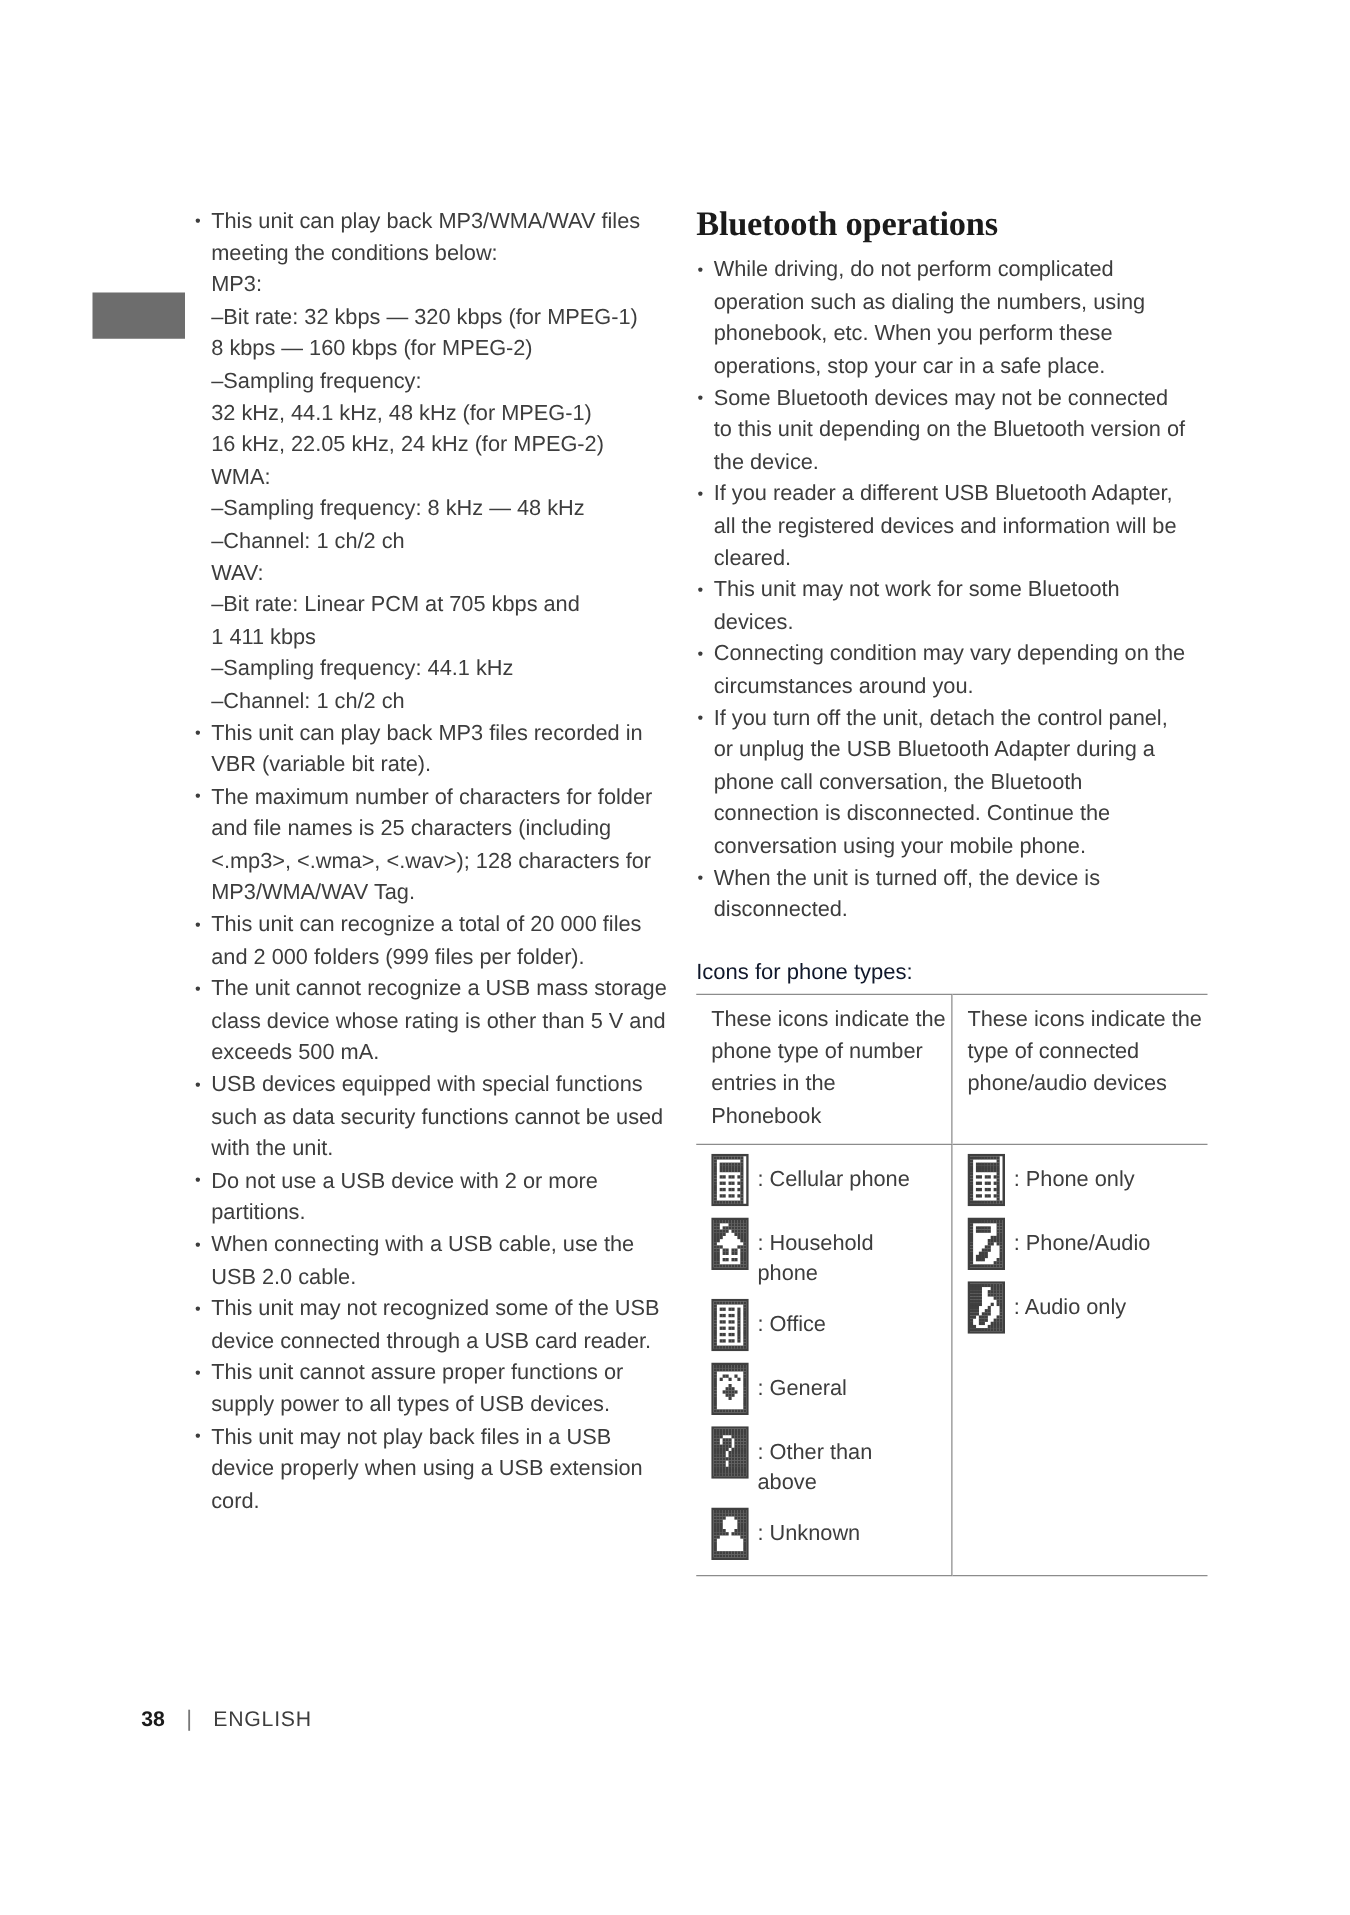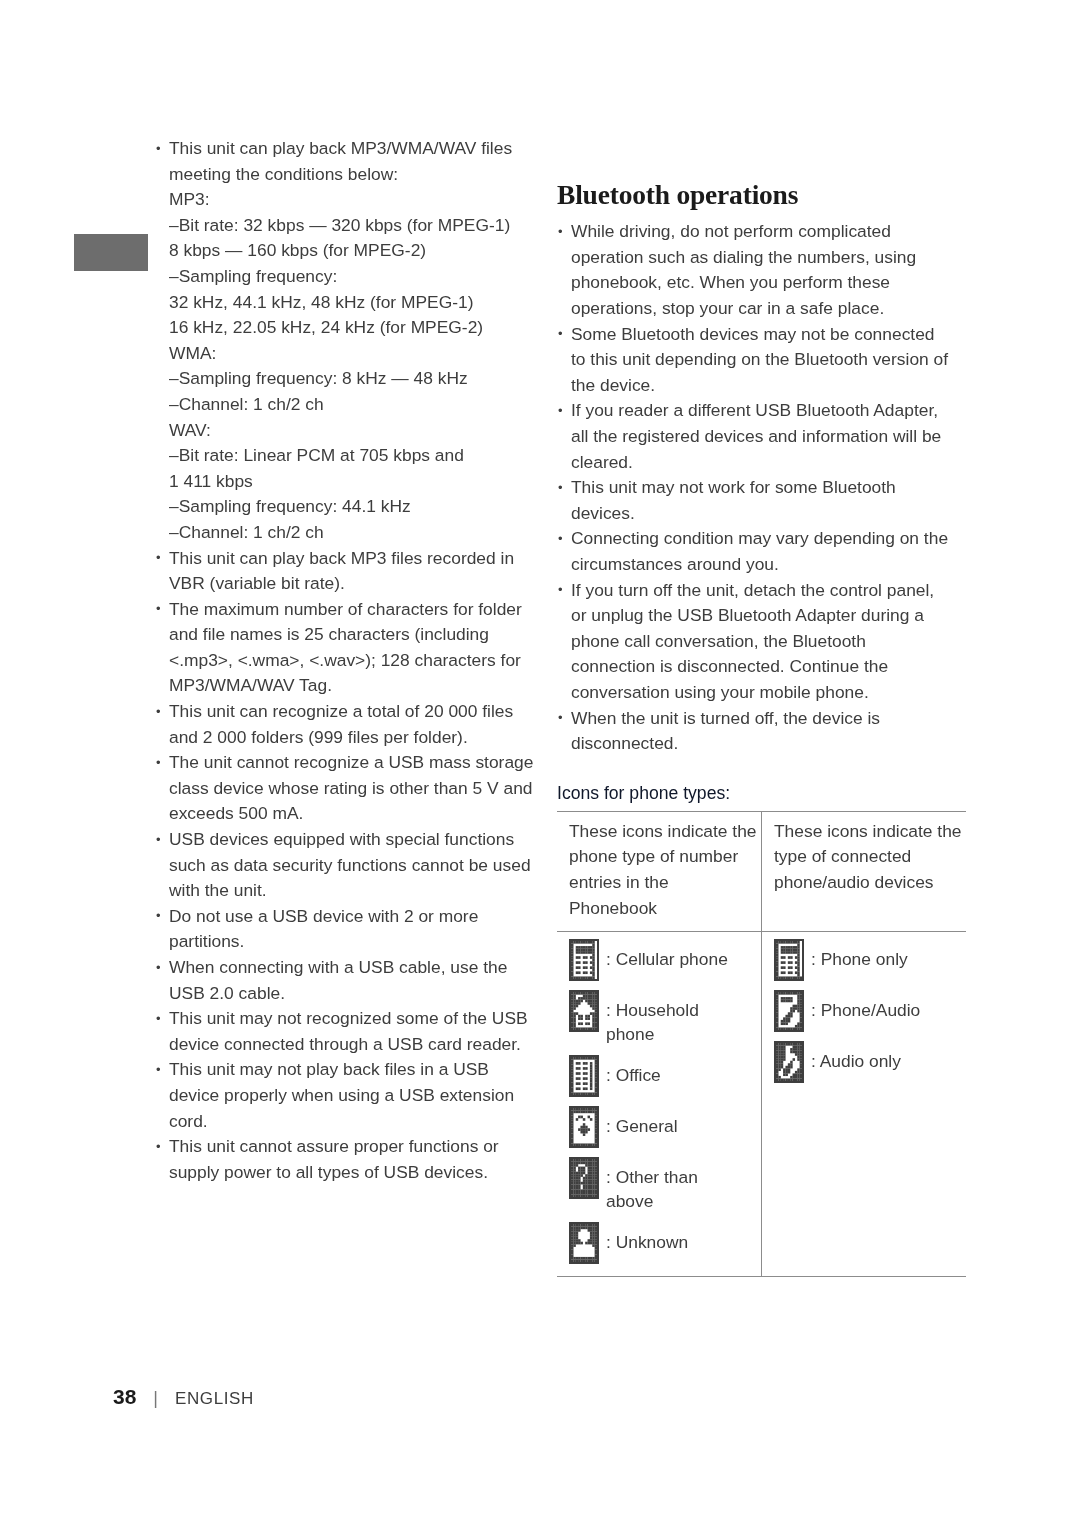--- a/index.html
+++ b/index.html
@@ -26,30 +26,29 @@
     left: 74px;
     top: 234px;
     width: 74px;
     height: 37px;
     background: #6d6d6d;
   }
 
   
   .col {
     position: absolute;
-    top: 136px;
+    top: 164px;
   }
   .col-left {
     left: 155px;
     width: 380px;
   }
   .col-right {
     left: 557px;
     width: 392px;
-    margin-top: 44px;
   }
 
   h1.section-title {
     font-family: "Liberation Serif", serif;
     font-weight: bold;
     font-size: 27.5px;
     color: #1b1b1b;
     margin: 0 0 9px 0;
     letter-spacing: -0.2px;
     line-height: 1.1;
@@ -160,22 +159,21 @@
     position: absolute;
     left: 113px;
     top: 1365px;
     display: flex;
     align-items: baseline;
     font-size: 17px;
   }
   .footer .pagenum {
     font-weight: bold;
     color: #1b1b1b;
-    font-size: 21px;
-    margin-top: 20px;
+    font-size: 17px;
   }
   .footer .divider {
     color: #777;
     margin: 0 17px;
     font-size: 18px;
   }
   .footer .lang {
     color: #3d3d3d;
     letter-spacing: 0.6px;
     font-size: 17px;
@@ -206,22 +204,22 @@
         <li class="nobullet sub indent1">–Sampling frequency: 44.1 kHz</li>
         <li class="nobullet sub indent1">–Channel: 1 ch/2 ch</li>
         <li>This unit can play back MP3 files recorded in VBR (variable bit rate).</li>
         <li>The maximum number of characters for folder and file names is 25 characters (including &lt;.mp3&gt;, &lt;.wma&gt;, &lt;.wav&gt;); 128 characters for MP3/WMA/WAV Tag.</li>
         <li>This unit can recognize a total of 20 000 files and 2 000 folders (999 files per folder).</li>
         <li>The unit cannot recognize a USB mass storage class device whose rating is other than 5 V and exceeds 500 mA.</li>
         <li>USB devices equipped with special functions such as data security functions cannot be used with the unit.</li>
         <li>Do not use a USB device with 2 or more partitions.</li>
         <li>When connecting with a USB cable, use the USB 2.0 cable.</li>
         <li>This unit may not recognized some of the USB device connected through a USB card reader.</li>
+        <li>This unit cannot assure proper functions or supply power to all types of USB devices.</li>
         <li>This unit may not play back files in a USB device properly when using a USB extension cord.</li>
-        <li>This unit cannot assure proper functions or supply power to all types of USB devices.</li>
       </ul>
   </div>
 
   <div class="col col-right">
     <h1 class="section-title">Bluetooth operations</h1>
     <ul class="bullets" id="right-list">
         <li>While driving, do not perform complicated operation such as dialing the numbers, using phonebook, etc. When you perform these operations, stop your car in a safe place.</li>
         <li>Some Bluetooth devices may not be connected to this unit depending on the Bluetooth version of the device.</li>
         <li>If you reader a different USB Bluetooth Adapter, all the registered devices and information will be cleared.</li>
         <li>This unit may not work for some Bluetooth devices.</li>

